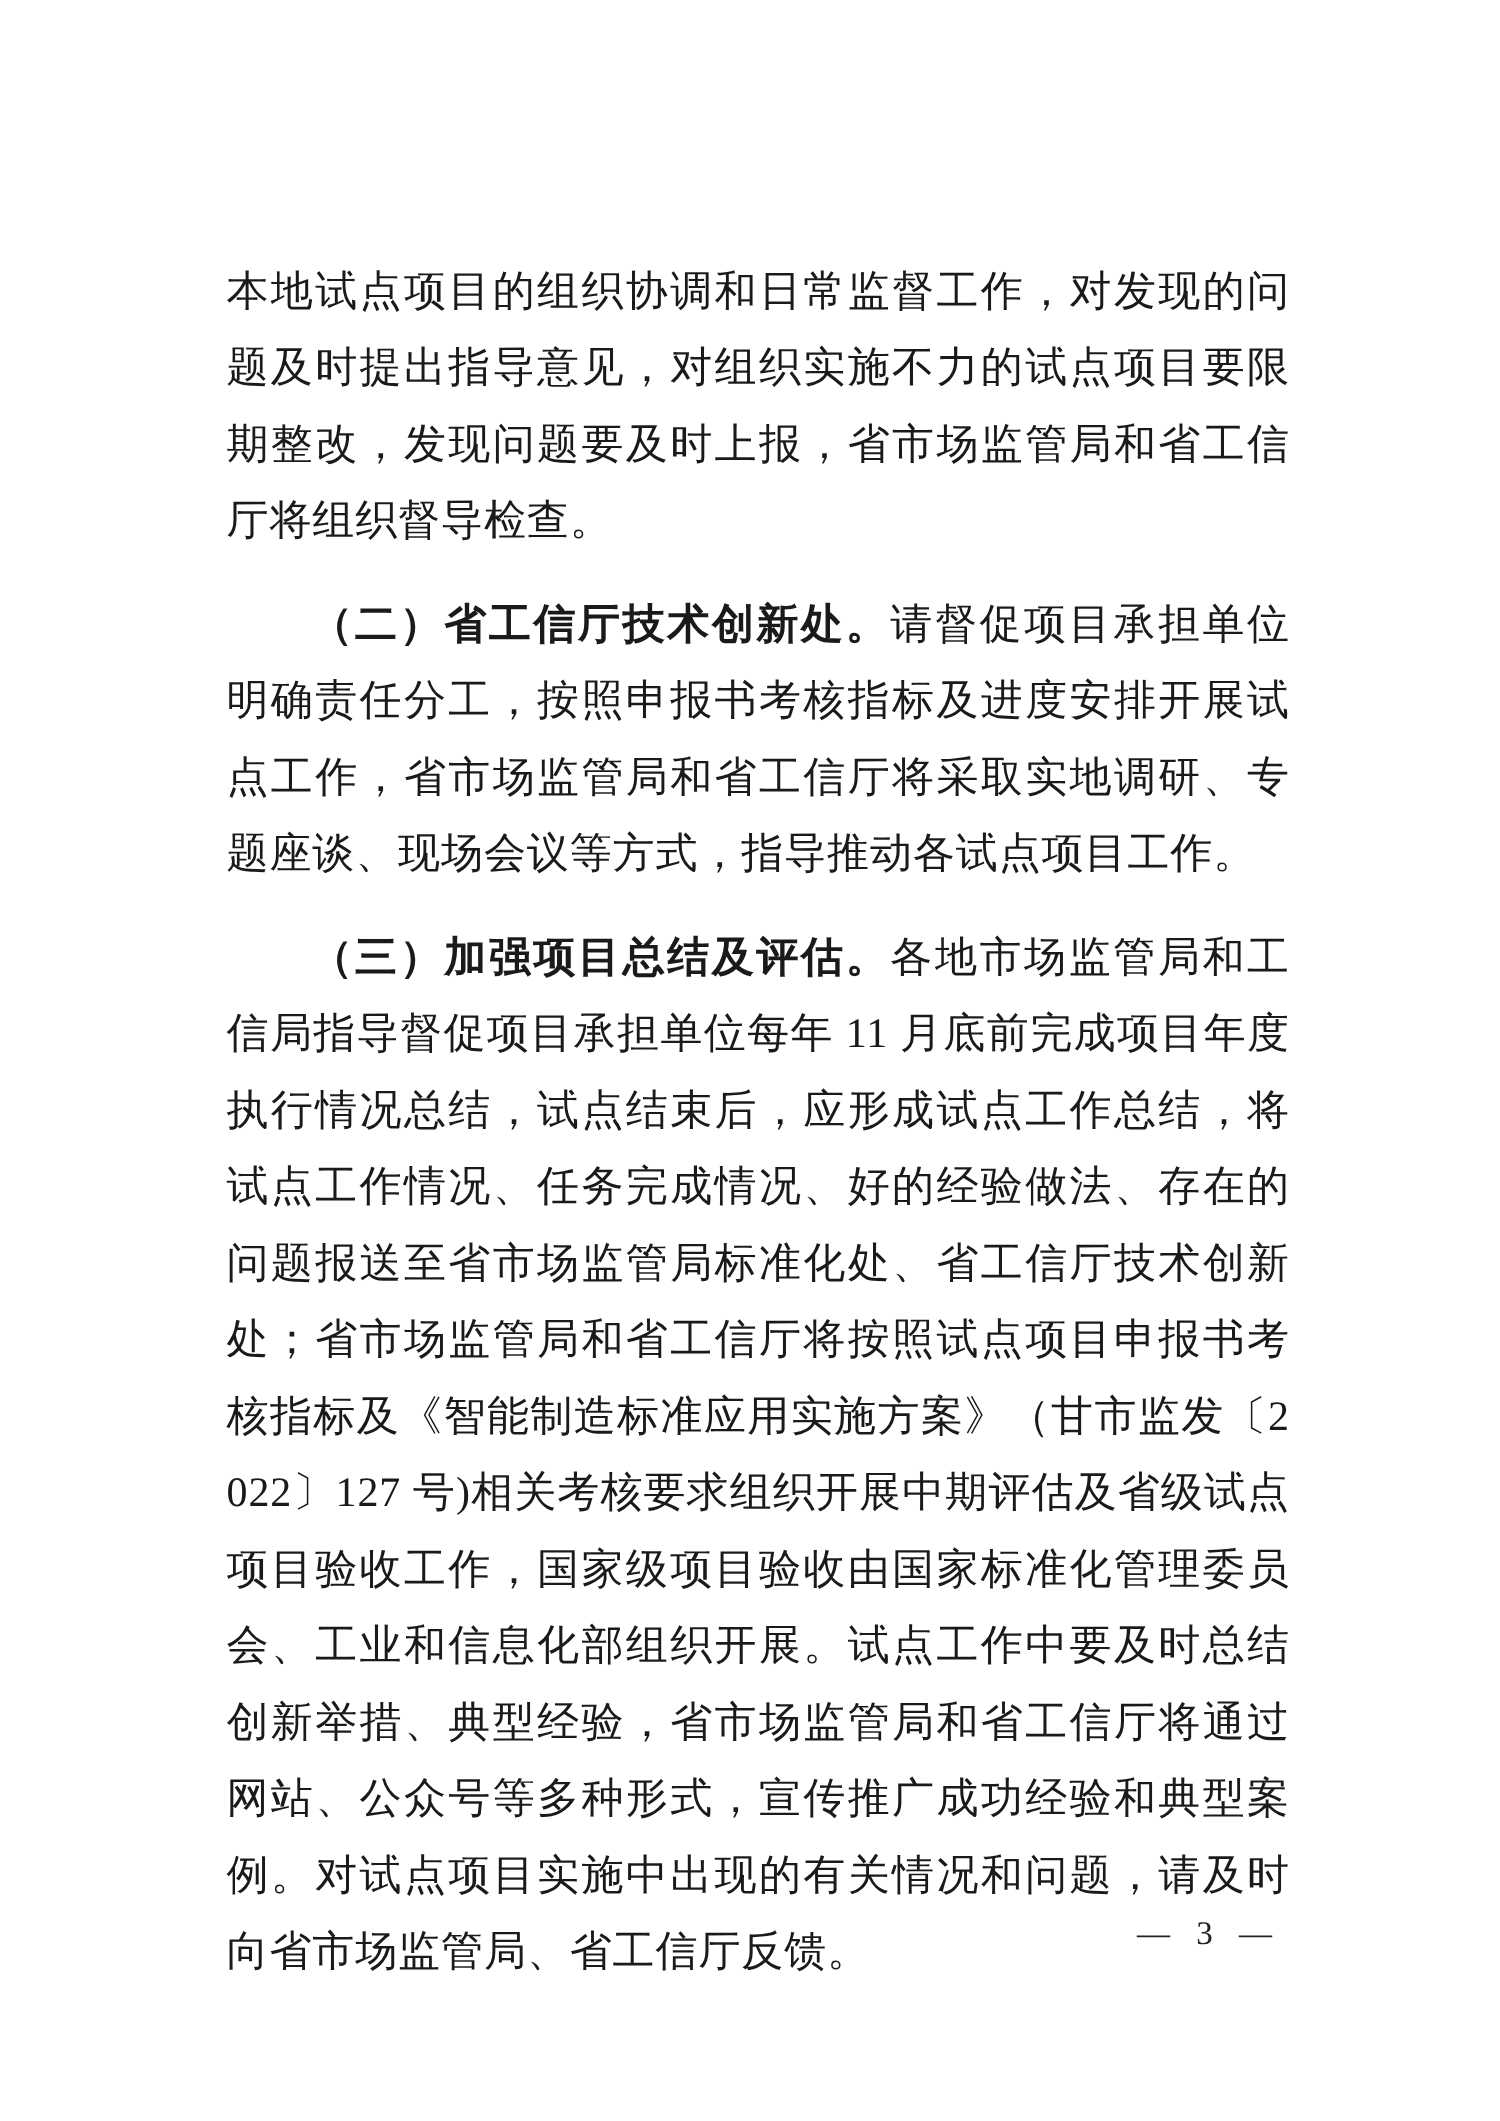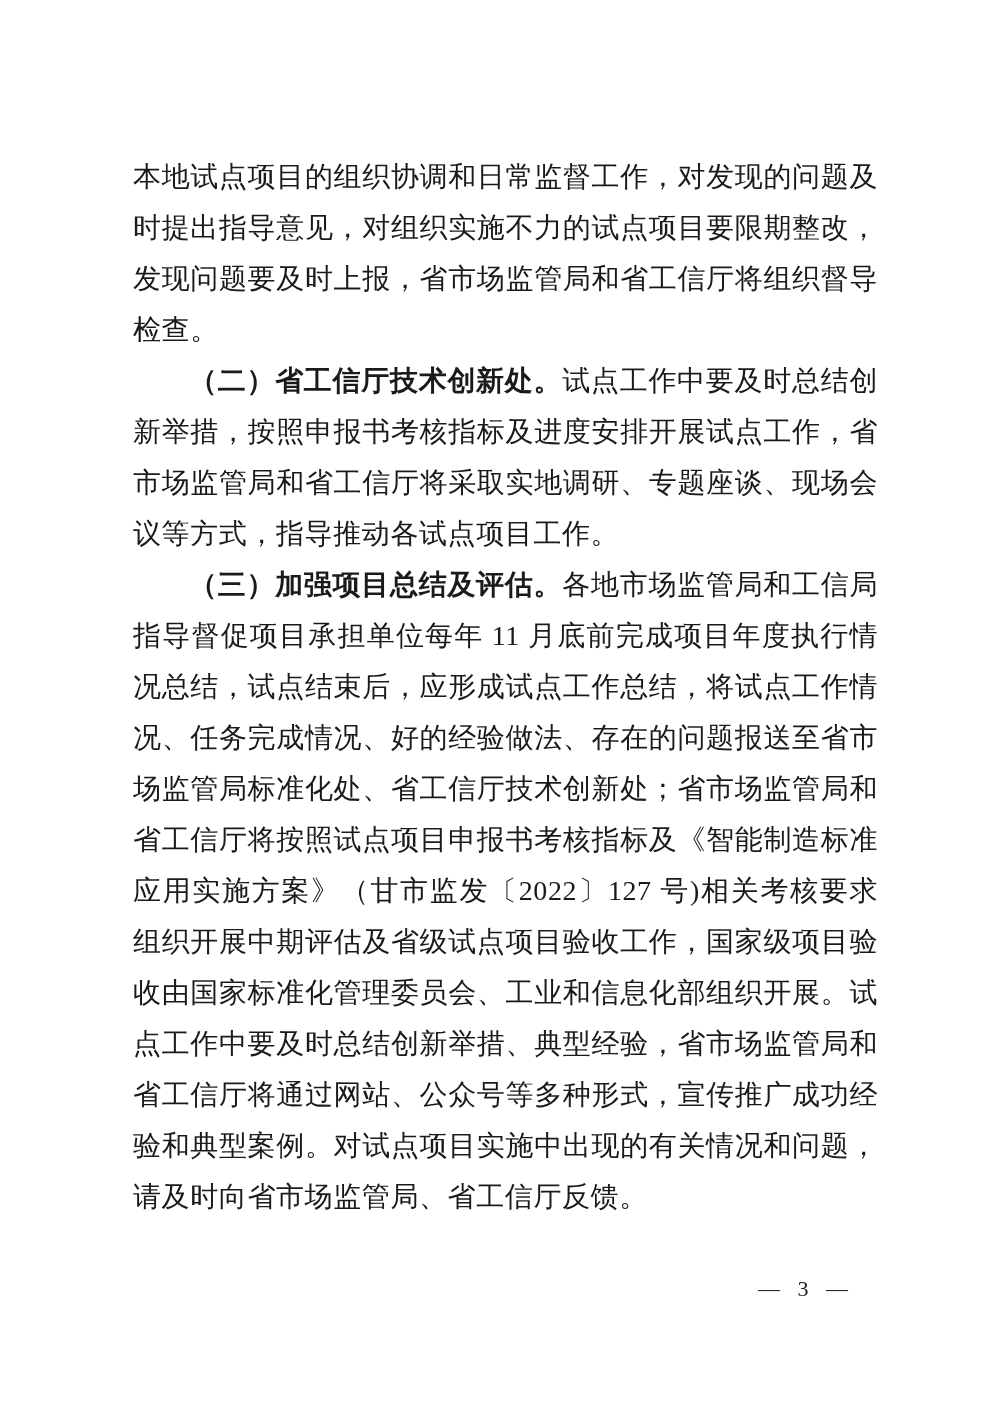--- a/index.html
+++ b/index.html
@@ -20,21 +20,21 @@
     inset: 0;
     background: #ffffff;
   }
   .doc-body {
     position: absolute;
     left: 133px;
     top: 151px;
     width: 745px;
   }
   p.doc-para {
-    margin: 0;
+    margin: 18px;
     font-size: 28px;
     line-height: 51px;
     text-align: justify;
     text-justify: inter-character;
     letter-spacing: 0.6px;
     word-break: break-all;
   }
   p.doc-para.indent {
     text-indent: 2em;
   }
@@ -51,19 +51,19 @@
     color: #222222;
     white-space: nowrap;
   }
 </style>
 </head>
 <body>
 
 <div class="page">
   <div class="doc-body" id="doc-body">
       <p class="doc-para"><span class="seg-normal">本地试点项目的组织协调和日常监督工作，对发现的问题及时提出指导意见，对组织实施不力的试点项目要限期整改，发现问题要及时上报，省市场监管局和省工信厅将组织督导检查。</span></p>
-      <p class="doc-para indent"><span class="seg-bold">（二）省工信厅技术创新处。</span><span class="seg-normal">试点工作中要及时总结创新举措，按照申报书考核指标及进度安排开展试点工作，省市场监管局和省工信厅将采取实地调研、专题座谈、现场会议等方式，指导推动各试点项目工作。</span></p>
+      <p class="doc-para indent"><span class="seg-bold">（二）省工信厅技术创新处。</span><span class="seg-normal">请督促项目承担单位明确责任分工，按照申报书考核指标及进度安排开展试点工作，省市场监管局和省工信厅将采取实地调研、专题座谈、现场会议等方式，指导推动各试点项目工作。</span></p>
       <p class="doc-para indent"><span class="seg-bold">（三）加强项目总结及评估。</span><span class="seg-normal">各地市场监管局和工信局指导督促项目承担单位每年 11 月底前完成项目年度执行情况总结，试点结束后，应形成试点工作总结，将试点工作情况、任务完成情况、好的经验做法、存在的问题报送至省市场监管局标准化处、省工信厅技术创新处；省市场监管局和省工信厅将按照试点项目申报书考核指标及《智能制造标准应用实施方案》（甘市监发〔2022〕127 号)相关考核要求组织开展中期评估及省级试点项目验收工作，国家级项目验收由国家标准化管理委员会、工业和信息化部组织开展。试点工作中要及时总结创新举措、典型经验，省市场监管局和省工信厅将通过网站、公众号等多种形式，宣传推广成功经验和典型案例。对试点项目实施中出现的有关情况和问题，请及时向省市场监管局、省工信厅反馈。</span></p>
     </div>
   <div class="page-footer">
     <span>— 3 —</span>
   </div>
 </div>
 
 </body></html>

